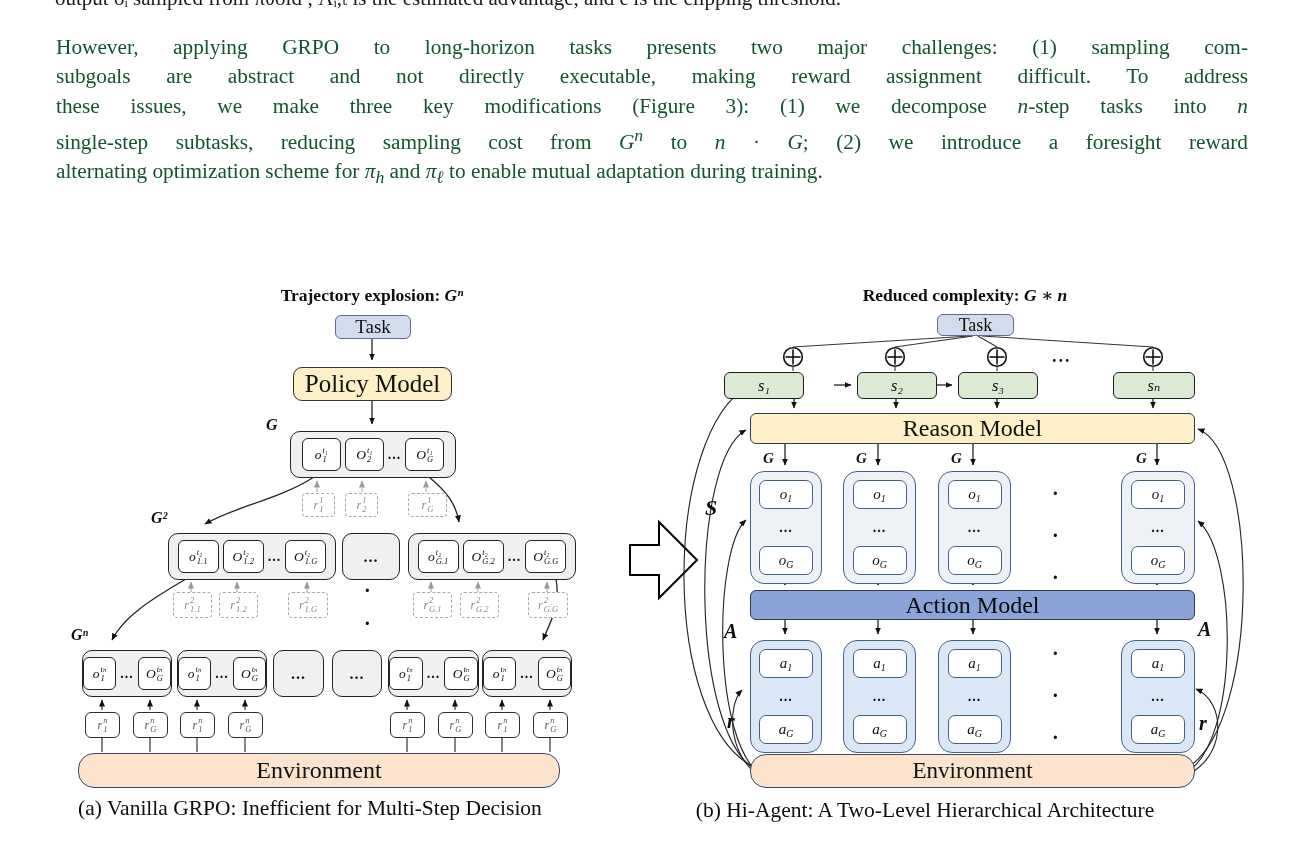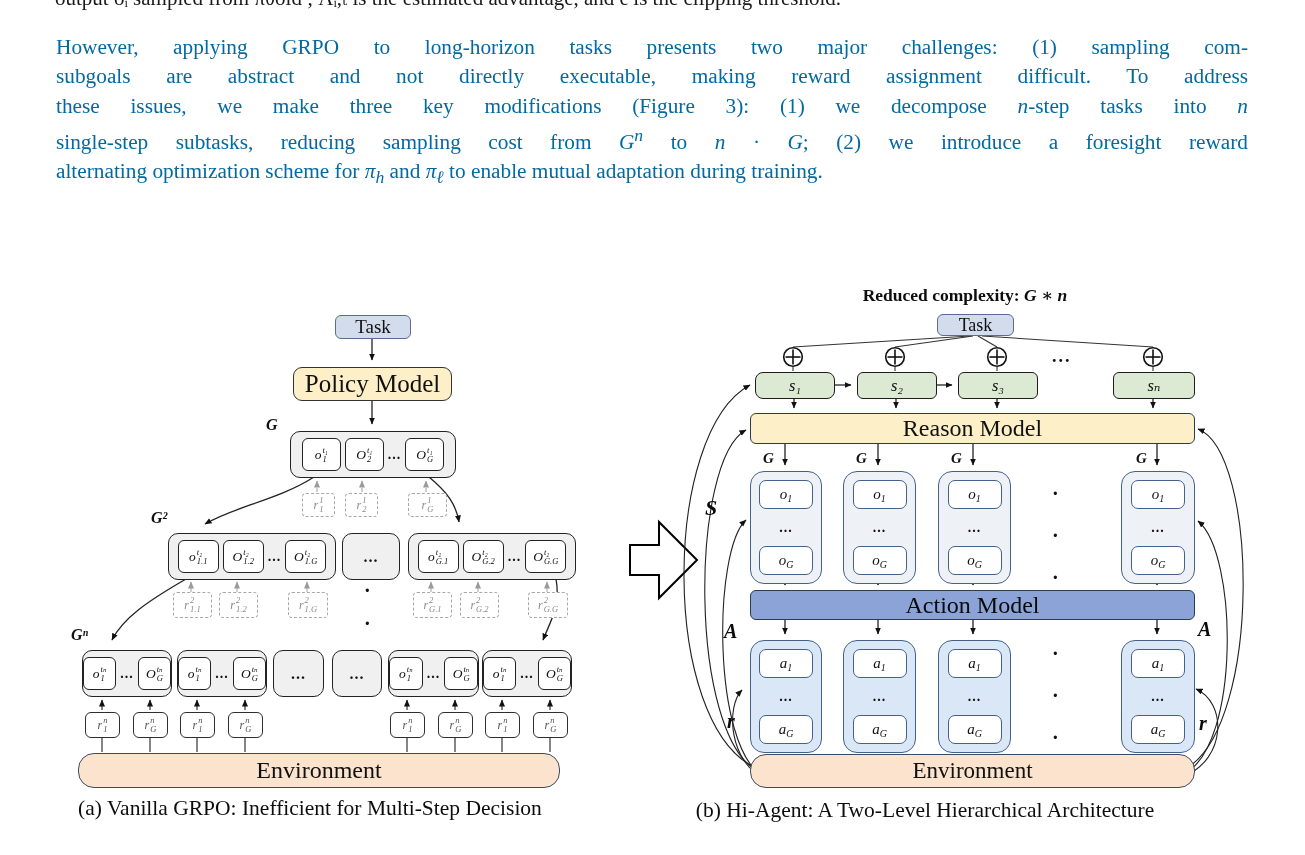--- a/index.html
+++ b/index.html
@@ -1,21 +1,21 @@
 <!DOCTYPE html>
 <html><head>
 <meta charset="utf-8">
 <style>
   html,body{margin:0;padding:0;background:#fff;}
   #page{position:relative;width:1305px;height:855px;background:#fff;overflow:hidden;
         font-family:"Liberation Serif","DejaVu Serif",serif;color:#111;}
   
   #topclip{position:absolute;left:55px;top:0;width:1200px;height:13px;overflow:hidden;}
   #topclip .inner{position:relative;top:-14px;font-size:21px;color:#1a1a1a;white-space:nowrap;}
-  #para{position:absolute;left:56px;top:33px;width:1192px;font-size:21.3px;line-height:29.3px;color:#0369a1;}
+  #para{position:absolute;left:56px;top:33px;width:1192px;font-size:21.3px;line-height:29.3px;color:#14532d;}
   .pline{text-align:justify;text-align-last:justify;}
   .pline.last{text-align-last:left;}
   svg.layer{position:absolute;left:0;top:0;z-index:1;}
   .fg{z-index:2;}
   .cap{position:absolute;text-align:center;font-size:21.5px;color:#0d0d0d;z-index:2;}
   .ftitle{position:absolute;text-align:center;font-weight:bold;font-size:17.5px;color:#0d0d0d;z-index:2;}
   .ftitle .m{font-style:italic;}
   .taskbox{position:absolute;background:#d3dcec;border:1.6px solid #5a6b94;border-radius:6px;
            display:flex;align-items:center;justify-content:center;font-size:19px;z-index:2;}
   .modelbox{position:absolute;border:1.8px solid #333;border-radius:9px;display:flex;align-items:center;
@@ -161,20 +161,23 @@
       <path d="M756,768 C660,724 662,432 750,385" marker-end="url(#ah)"></path>
       <path d="M759,772 C688,737 690,460 746,430" marker-end="url(#ah)"></path>
       <path d="M763,776 C712,747 713,550 746,520" marker-end="url(#ah)"></path>
       <path d="M767,780 C728,763 726,706 742,690" marker-end="url(#ah)"></path>
       <path d="M1187,768 C1262,722 1258,452 1198,429" marker-end="url(#ah)"></path>
       <path d="M1185,773 C1240,745 1238,554 1198,521" marker-end="url(#ah)"></path>
       <path d="M1183,777 C1228,758 1226,702 1196,689" marker-end="url(#ah)"></path>
     </g>
   </svg>
 
+  <div class="ftitle" style="left:222px;top:285px;width:300px;">
+    <span>Trajectory explosion: </span><span class="m">Gⁿ</span>
+  </div>
   <div class="taskbox" style="left:335px;top:315px;width:74px;height:22px;">
     <span>Task</span>
   </div>
   <div class="modelbox yellow" style="left:293px;top:367px;width:157px;height:32px;font-size:25px;">
     <span>Policy Model</span>
   </div>
   <div class="lvlabel" style="left:266px;top:416px;">G</div>
   <div class="lvlabel" style="left:151px;top:509px;">G²</div>
   <div class="lvlabel" style="left:71px;top:626px;">Gⁿ</div>
   <div class="envbox" style="left:78px;top:753px;width:480px;height:33px;">
@@ -560,21 +563,21 @@
         <circle cx="11" cy="11" r="9.3" fill="#fff" stroke="#111" stroke-width="1.6"></circle>
         <line x1="11" y1="3.5" x2="11" y2="18.5" stroke="#111" stroke-width="1.6"></line>
         <line x1="3.5" y1="11" x2="18.5" y2="11" stroke="#111" stroke-width="1.6"></line>
       </svg></div>
     <div class="oplus" style="left:1142px;top:346px;width:22px;height:22px;"><svg width="22" height="22">
         <circle cx="11" cy="11" r="9.3" fill="#fff" stroke="#111" stroke-width="1.6"></circle>
         <line x1="11" y1="3.5" x2="11" y2="18.5" stroke="#111" stroke-width="1.6"></line>
         <line x1="3.5" y1="11" x2="18.5" y2="11" stroke="#111" stroke-width="1.6"></line>
       </svg></div>
     <div class="hdots" style="left:1052px;top:346px;font-size:18px;">...</div>
-    <div class="sbox" style="left:755px;top:372px;width:78px;height:25px;border-radius:8px;">s₁</div>
+    <div class="sbox" style="left:724px;top:372px;width:78px;height:25px;">s₁</div>
     <div class="sbox" style="left:857px;top:372px;width:78px;height:25px;">s₂</div>
     <div class="sbox" style="left:958px;top:372px;width:78px;height:25px;">s₃</div>
     <div class="sbox" style="left:1113px;top:372px;width:80px;height:25px;">sₙ</div>
     <div class="lvlabel" style="left:763px;top:450px;font-size:15px;">G</div>
     <div class="lvlabel" style="left:856px;top:450px;font-size:15px;">G</div>
     <div class="lvlabel" style="left:951px;top:450px;font-size:15px;">G</div>
     <div class="lvlabel" style="left:1136px;top:450px;font-size:15px;">G</div>
     <div class="ogrp fg" style="left:750px;top:471px;width:70px;height:95px;">
       <div class="cellbox">
         <span class="mcell">

